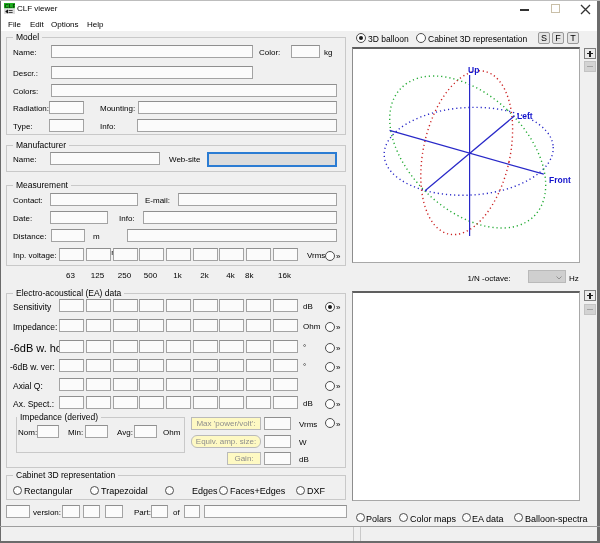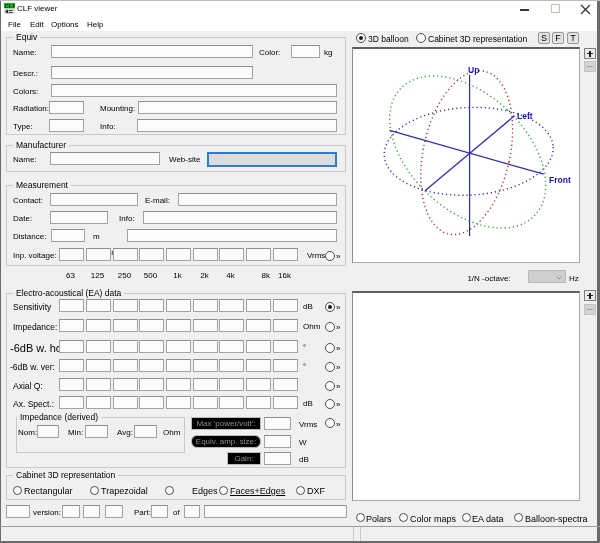--- a/index.html
+++ b/index.html
@@ -4,21 +4,21 @@
 *{margin:0;padding:0;box-sizing:border-box;}
 html,body{width:600px;height:543px;overflow:hidden;}
 body{position:relative;background:#f0f0f0;font-family:"Liberation Sans",sans-serif;font-size:8px;color:#000;}
 .abs{position:absolute;}
 .lbl{position:absolute;white-space:nowrap;line-height:10px;font-size:8px;}
 .inp{position:absolute;background:#fbfbfb;border:1px solid #a3a3a3;border-top-color:#8f8f8f;height:13px;}
 .grp{position:absolute;border:1px solid #c9c9c9;}
 .grp>span{position:absolute;top:-5px;left:2px;background:#f0f0f0;padding:0 3px;line-height:9px;white-space:nowrap;font-size:8.5px;}
 .radio{position:absolute;width:10px;height:10px;border:1px solid #4e4e4e;border-radius:50%;background:#fdfdfd;}
 .radio.sel::after{content:"";position:absolute;left:2px;top:2px;width:4px;height:4px;border-radius:50%;background:#1b1b1b;}
-.dbtn{position:absolute;background:#000000;border:1px solid #bababa;color:#8d8d8d;font-size:8px;line-height:11px;text-align:center;height:13px;white-space:nowrap;overflow:hidden;}
+.dbtn{position:absolute;background:#fef9c3;border:1px solid #bababa;color:#8d8d8d;font-size:8px;line-height:11px;text-align:center;height:13px;white-space:nowrap;overflow:hidden;}
 .sbtn{position:absolute;width:12px;height:12px;background:#e4e4e4;border:1px solid #999;border-radius:2px;font-size:9px;line-height:10px;text-align:center;}
 .pbtn{position:absolute;width:12px;height:11px;background:#ebebeb;border:1px solid #7f7f7f;}
 .pbtn::before{content:"";position:absolute;left:2px;top:4px;width:6px;height:1.3px;background:#1e1e1e;}
 .pbtn.plus::after{content:"";position:absolute;left:4.4px;top:1.6px;width:1.3px;height:6px;background:#1e1e1e;}
 .pbtn.dis{background:#d3d3d3;border-color:#c3c3c3;}
 .pbtn.dis::before{background:#a2a2a2;}
 .panel{position:absolute;background:#fff;border:1px solid #a8a8a8;border-top:2px solid #5f5f5f;border-left:1px solid #8d8d8d;}
 </style></head><body>
 
 <div class="abs" style="left:0;top:0;width:600px;height:31px;background:#fff;"></div>
@@ -38,21 +38,21 @@
 <div class="abs" style="left:520px;top:9px;width:9px;height:1.5px;background:#333;"></div>
 <div class="abs" style="left:551px;top:4px;width:9px;height:9px;border:1px solid #c9bfa8;"></div>
 <svg class="abs" style="left:580px;top:4px" width="11" height="11" viewBox="0 0 11 11">
 <path d="M1 1 L10 10 M10 1 L1 10" stroke="#333" stroke-width="1.3"></path>
   </svg>
 <div class="lbl" style="left:8px;top:20px;">File</div>
 <div class="lbl" style="left:30px;top:20px;">Edit</div>
 <div class="lbl" style="left:51px;top:20px;">Options</div>
 <div class="lbl" style="left:87px;top:20px;">Help</div>
 <div class="grp" style="left:6px;top:37px;width:340px;height:98px;">
-    <span style="left:6px;">Equiv</span>
+    <span style="left:6px;">Model</span>
   </div>
 <div class="grp" style="left:6px;top:145px;width:340px;height:27px;">
     <span style="left:6px;">Manufacturer</span>
   </div>
 <div class="grp" style="left:6px;top:185px;width:340px;height:81px;">
     <span style="left:6px;">Measurement</span>
   </div>
 <div class="grp" style="left:6px;top:293px;width:340px;height:175px;">
     <span style="left:6px;">Electro-acoustical (EA) data</span>
   </div>
@@ -109,21 +109,21 @@
 <div class="lbl" style="left:307px;top:251px;">Vrms</div>
 <div class="radio" style="left:325px;top:251px;width:10px;height:10px;"></div>
 <div class="lbl" style="left:336px;top:252px;">»</div>
 <div class="lbl" style="left:58px;top:271px;width:25px;text-align:center;">63</div>
 <div class="lbl" style="left:85px;top:271px;width:25px;text-align:center;">125</div>
 <div class="lbl" style="left:112px;top:271px;width:25px;text-align:center;">250</div>
 <div class="lbl" style="left:138px;top:271px;width:25px;text-align:center;">500</div>
 <div class="lbl" style="left:165px;top:271px;width:25px;text-align:center;">1k</div>
 <div class="lbl" style="left:192px;top:271px;width:25px;text-align:center;">2k</div>
 <div class="lbl" style="left:218px;top:271px;width:25px;text-align:center;">4k</div>
-<div class="lbl" style="left:245px;top:271px;width:25px;text-align:right;">8k</div>
+<div class="lbl" style="left:245px;top:271px;width:25px;text-align:left;">8k</div>
 <div class="lbl" style="left:272px;top:271px;width:25px;text-align:center;">16k</div>
 <div class="lbl" style="left:13px;top:302px;font-size:8.5px;">Sensitivity</div>
 <div class="inp" style="left:59px;top:299px;width:25px;height:13px;"></div>
 <div class="inp" style="left:86px;top:299px;width:25px;height:13px;"></div>
 <div class="inp" style="left:113px;top:299px;width:25px;height:13px;"></div>
 <div class="inp" style="left:139px;top:299px;width:25px;height:13px;"></div>
 <div class="inp" style="left:166px;top:299px;width:25px;height:13px;"></div>
 <div class="inp" style="left:193px;top:299px;width:25px;height:13px;"></div>
 <div class="inp" style="left:219px;top:299px;width:25px;height:13px;"></div>
 <div class="inp" style="left:246px;top:299px;width:25px;height:13px;"></div>
@@ -213,21 +213,21 @@
 <div class="dbtn" style="left:227px;top:452px;width:34px;">Gain:</div>
 <div class="inp" style="left:264px;top:452px;width:27px;height:13px;"></div>
 <div class="lbl" style="left:299px;top:455px;">dB</div>
 <div class="radio" style="left:13px;top:486px;width:9px;height:9px;"></div>
 <div class="lbl" style="left:24px;top:486px;font-size:9px;">Rectangular</div>
 <div class="radio" style="left:90px;top:486px;width:9px;height:9px;"></div>
 <div class="lbl" style="left:101px;top:486px;font-size:9px;">Trapezoidal</div>
 <div class="radio" style="left:165px;top:486px;width:9px;height:9px;"></div>
 <div class="lbl" style="left:176px;top:486px;font-size:9px;margin-left:16px;">Edges</div>
 <div class="radio" style="left:219px;top:486px;width:9px;height:9px;"></div>
-<div class="lbl" style="left:230px;top:486px;font-size:9px;text-decoration:underline;">Faces+Edges</div>
+<div class="lbl" style="left:230px;top:486px;font-size:9px;">Faces+Edges</div>
 <div class="radio" style="left:296px;top:486px;width:9px;height:9px;"></div>
 <div class="lbl" style="left:307px;top:486px;font-size:9px;">DXF</div>
 <div class="inp" style="left:6px;top:505px;width:24px;height:13px;"></div>
 <div class="lbl" style="left:33px;top:508px;">version:</div>
 <div class="inp" style="left:62px;top:505px;width:18px;height:13px;"></div>
 <div class="inp" style="left:83px;top:505px;width:17px;height:13px;"></div>
 <div class="inp" style="left:105px;top:505px;width:18px;height:13px;"></div>
 <div class="lbl" style="left:134px;top:508px;">Part:</div>
 <div class="inp" style="left:151px;top:505px;width:17px;height:13px;"></div>
 <div class="lbl" style="left:173px;top:508px;">of</div>

